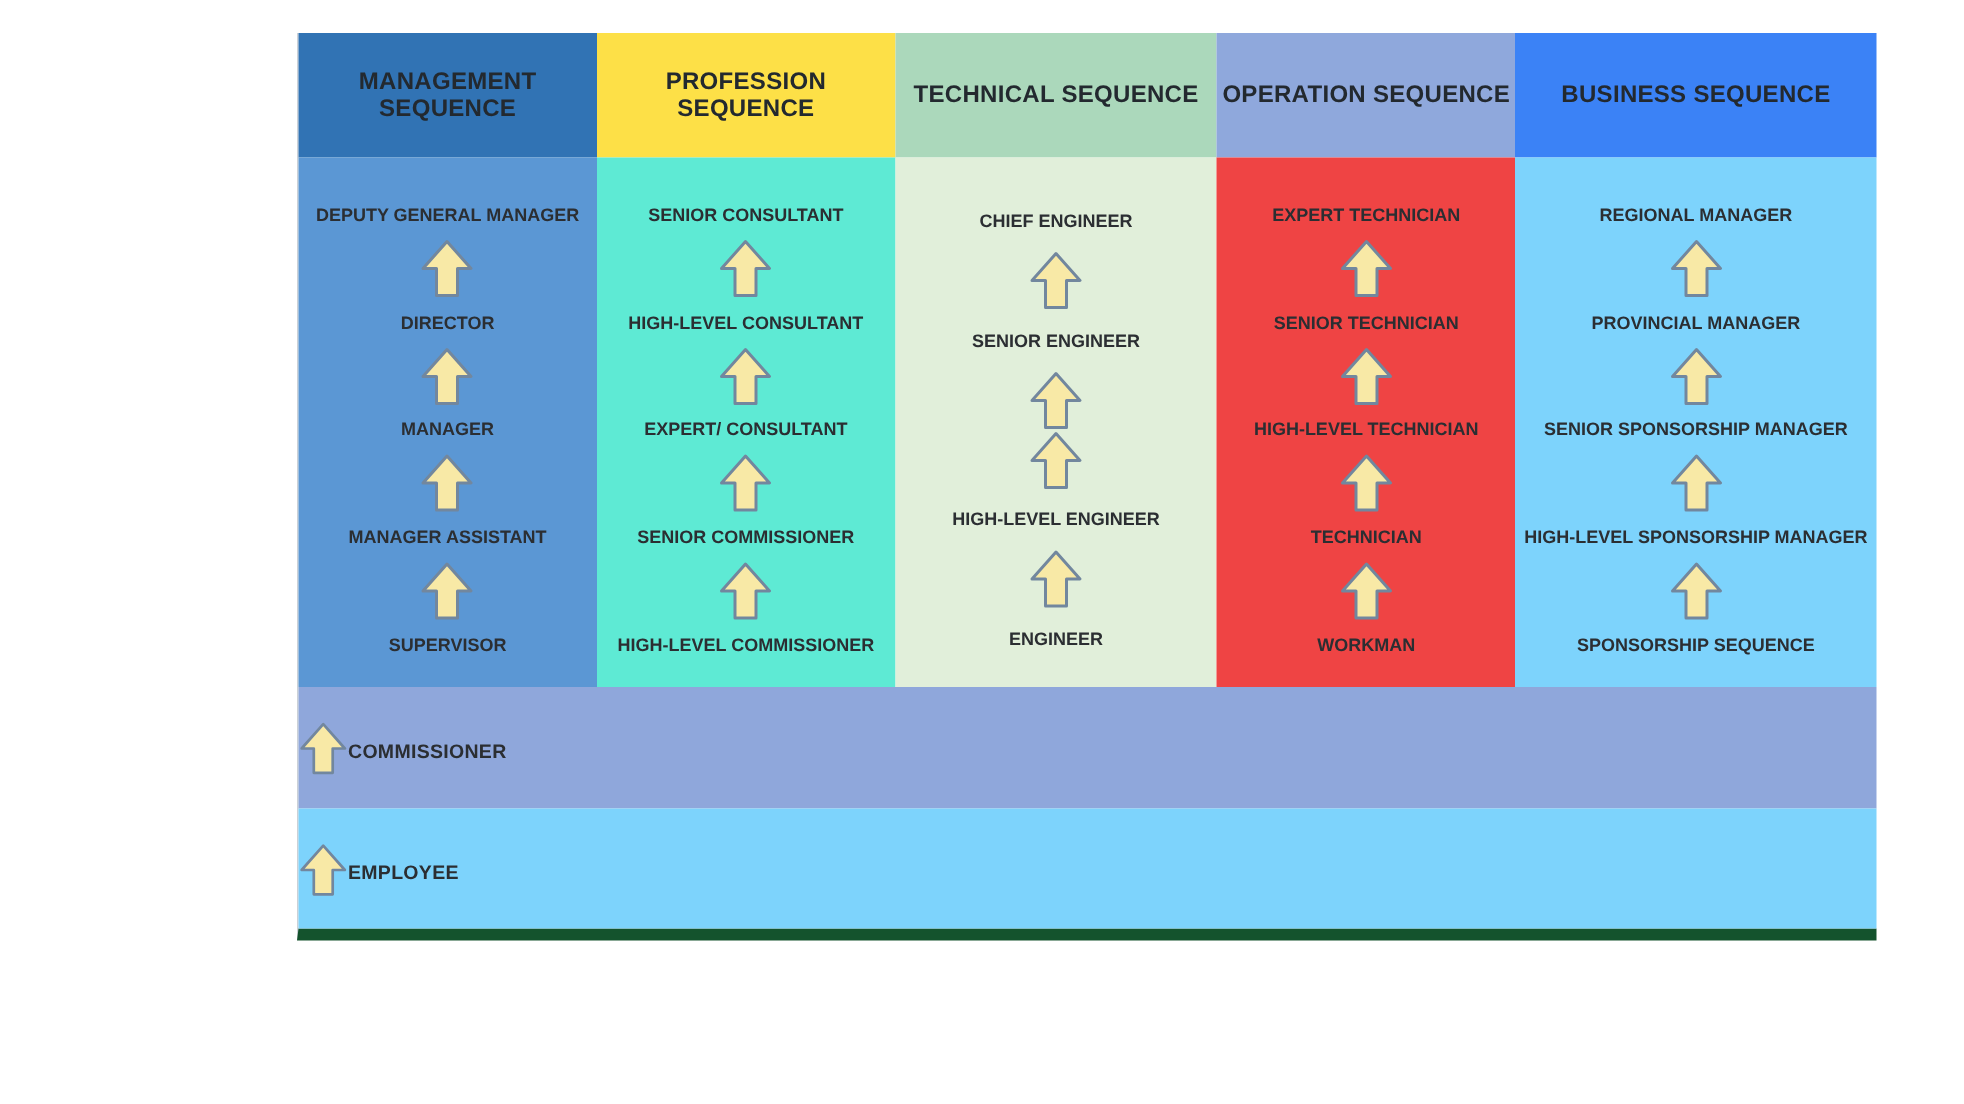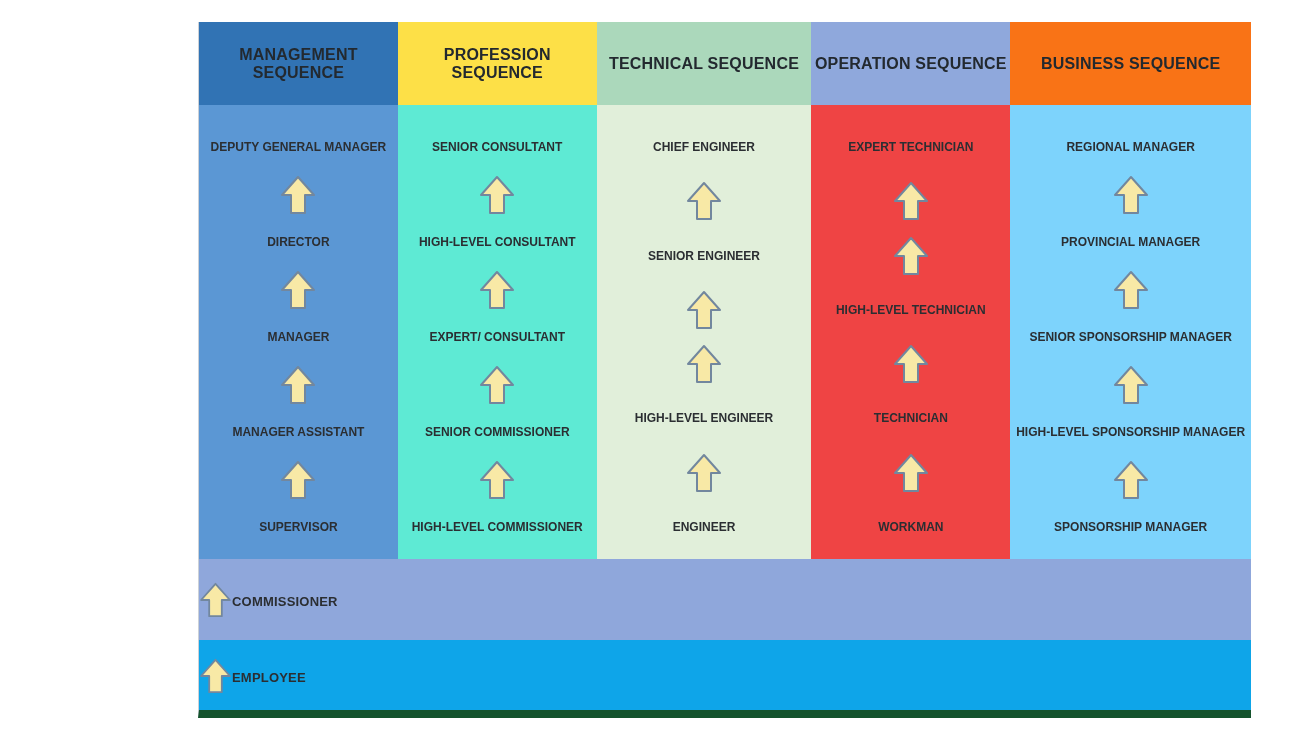--- a/index.html
+++ b/index.html
@@ -9,38 +9,38 @@
     border-bottom:8px solid #14532d;margin-left:48px;}
   .columns-row{display:flex;width:100%;}
   .column{display:flex;flex-direction:column;}
   .col-0{width:199px}.col-1{width:199px}.col-2{width:215px}.col-3{width:199px}.col-4{width:241px}
   .col-header{height:83px;display:flex;align-items:center;justify-content:center;
     font-size:16px;font-weight:bold;color:#23292f;letter-spacing:.2px;text-align:center;}
   .col-0 .col-header{background:#3173b4}
   .col-1 .col-header{background:#fde047}
   .col-2 .col-header{background:#abd8bb}
   .col-3 .col-header{background:#8fa8dc}
-  .col-4 .col-header{background:#f97316}
-  .col-body{height:454px;display:flex;flex-direction:column;align-items:center;
+  .col-4 .col-header{background:#3b82f6}
+  .col-body{height:353px;display:flex;flex-direction:column;align-items:center;
     justify-content:space-between;padding:22px 4px 12px 4px;box-sizing:border-box;}
   .col-0 .col-body{background:#5b97d4}
   .col-1 .col-body{background:#5eead4}
   .col-2 .col-body{background:#e1efda}
   .col-3 .col-body{background:#ef4444}
   .col-4 .col-body{background:#7dd3fc}
   .level{height:40px;display:flex;align-items:center;justify-content:center;
     font-size:12px;font-weight:bold;color:#2b2e32;white-space:nowrap;text-align:center;}
   .arrow-box{height:40px;display:flex;align-items:center;justify-content:center;}
   .arrow-svg{width:36px;height:40px;display:block;}
   .band{width:100%;display:flex;flex-direction:row;align-items:center;
     justify-content:flex-start;box-sizing:border-box;padding-top:1px;}
   .band .arrow-svg{width:33px;height:36px;}
   .band-label{margin-top:3px;font-size:13px;font-weight:bold;color:#2b2e32;letter-spacing:.2px;}
   .band-commissioner{height:81px;background:#8fa7db;}
-  .band-employee{height:70px;background:#0ea5e9;}
+  .band-employee{height:80px;background:#7dd3fc;}
   .svg-defs{position:absolute;width:0;height:0;overflow:hidden;}
 </style>
 </head>
 <body>
 
 <svg class="svg-defs" aria-hidden="true">
   <symbol id="arrow-up" viewBox="0 0 36 40">
     <path d="M18 2 L34 20 L25 20 L25 38 L11 38 L11 20 L2 20 Z" fill="#f8e9a6" stroke="#72879e" stroke-width="2" stroke-linejoin="round"></path>
   </symbol>
 </svg>
@@ -142,20 +142,21 @@
 
     <div class="column col-3">
       <div class="col-header">OPERATION SEQUENCE</div>
       <div class="col-body">
         <div class="level">EXPERT TECHNICIAN</div>
         <div class="arrow-box">
             <svg class="arrow-svg">
               <use href="#arrow-up"></use>
             </svg>
           </div>
+        <div class="level">SENIOR TECHNICIAN</div>
         <div class="arrow-box">
             <svg class="arrow-svg">
               <use href="#arrow-up"></use>
             </svg>
           </div>
         <div class="level">HIGH-LEVEL TECHNICIAN</div>
         <div class="arrow-box">
             <svg class="arrow-svg">
               <use href="#arrow-up"></use>
             </svg>
@@ -190,21 +191,21 @@
             <svg class="arrow-svg">
               <use href="#arrow-up"></use>
             </svg>
           </div>
         <div class="level">HIGH-LEVEL SPONSORSHIP MANAGER</div>
         <div class="arrow-box">
             <svg class="arrow-svg">
               <use href="#arrow-up"></use>
             </svg>
           </div>
-        <div class="level">SPONSORSHIP MANAGER</div>
+        <div class="level">SPONSORSHIP SEQUENCE</div>
       </div>
     </div>
 
   </div>
 
   <div class="band band-commissioner">
     <span>
         <svg class="arrow-svg">
           <use href="#arrow-up"></use>
         </svg>

